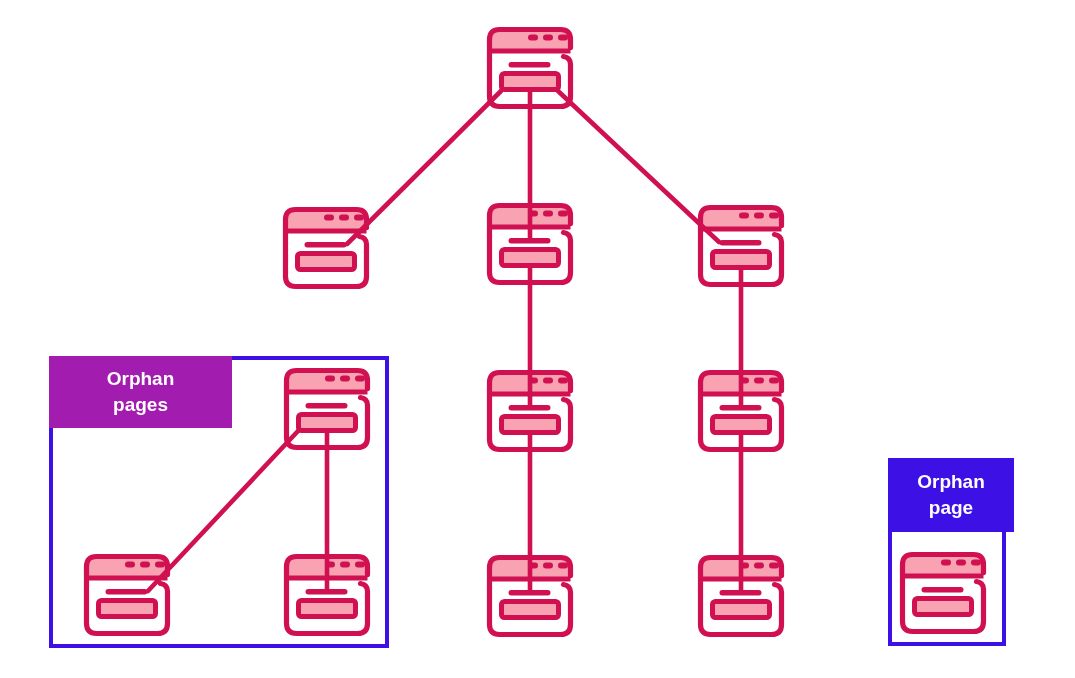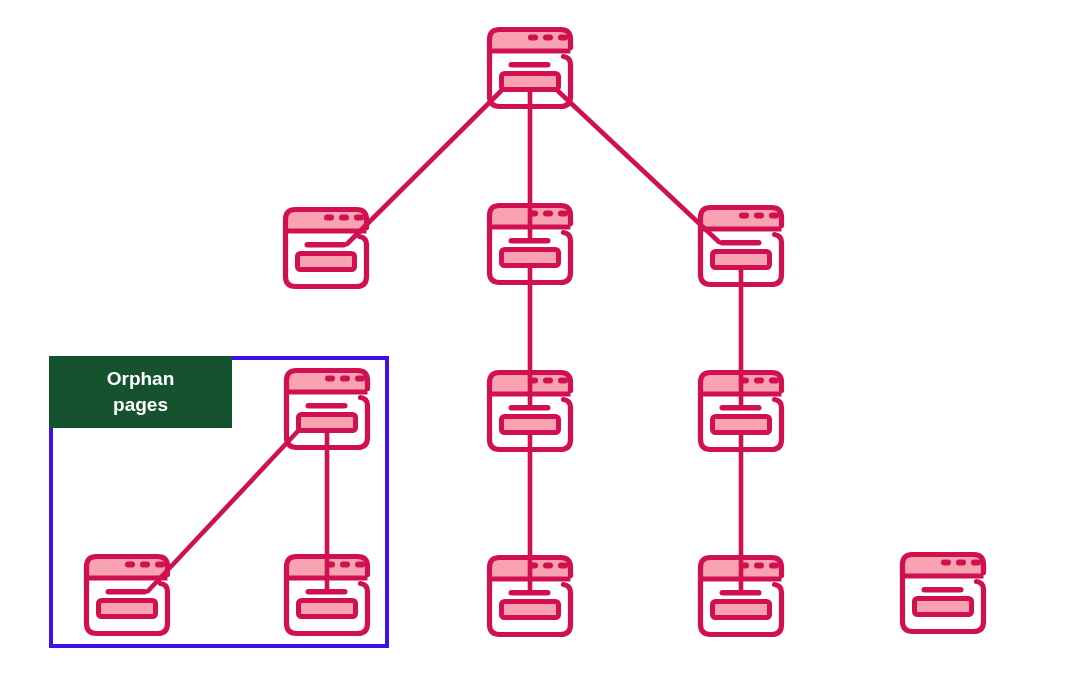--- a/index.html
+++ b/index.html
@@ -29,25 +29,30 @@
     z-index:1;
   }
   .box-label span{display:block;}
 </style>
 </head>
 <body>
 
 <div id="canvas">
 
   <div class="box" id="box-0" style="left: 49px; top: 356px; width: 340px; height: 292px; border-width: 4px; border-color: rgb(61, 16, 229);">
-    <div class="box-label" id="label-0" style="left: -4px; top: -4px; width: 183px; height: 72px; background: #14532d; color: rgb(255, 255, 255);">
+    <div class="box-label" id="label-0" style="left: -4px; top: -4px; width: 183px; height: 72px; background: #a21caf; color: rgb(255, 255, 255);">
       <span style="width: 110px;">Orphan pages</span>
     </div>
   </div>
 
+  <div class="box" id="box-1" style="left: 888px; top: 458px; width: 118px; height: 188px; border-width: 4px; border-color: rgb(61, 16, 229);">
+    <div class="box-label" id="label-1" style="left: -4px; top: -4px; width: 126px; height: 74px; background: rgb(61, 16, 229); color: rgb(255, 255, 255);">
+      <span style="width: 90px;">Orphan page</span>
+    </div>
+  </div>
 
   <svg id="scene" width="1075" height="678" viewBox="0 0 1075 678">
       <g>
   <g transform="translate(480,26)">
     <path d="M 9.5,25 V 13.5 Q 9.5,3.5 19.5,3.5 H 80.5 Q 90.5,3.5 90.5,13.5 V 25 Z" fill="#f8a2b2" stroke="none"></path>
     <path d="M 83.5,30.5 C 88.2,31.2 90.5,33.8 90.5,38.2 V 70.5 Q 90.5,80.5 80.5,80.5 H 19.5 Q 9.5,80.5 9.5,70.5 V 13.5 Q 9.5,3.5 19.5,3.5 H 80.5 Q 90.5,3.5 90.5,13.5 V 21.5" fill="none" stroke="#d01050" stroke-width="5.2" stroke-linecap="round" stroke-linejoin="round"></path>
     <line x1="9.5" y1="25" x2="90.5" y2="25" stroke="#d01050" stroke-width="5"></line>
     <rect x="48" y="8.5" width="10" height="6" rx="3" fill="#d01050"></rect>
     <rect x="63" y="8.5" width="10" height="6" rx="3" fill="#d01050"></rect>
     <rect x="78" y="8.5" width="10" height="6" rx="3" fill="#d01050"></rect>

